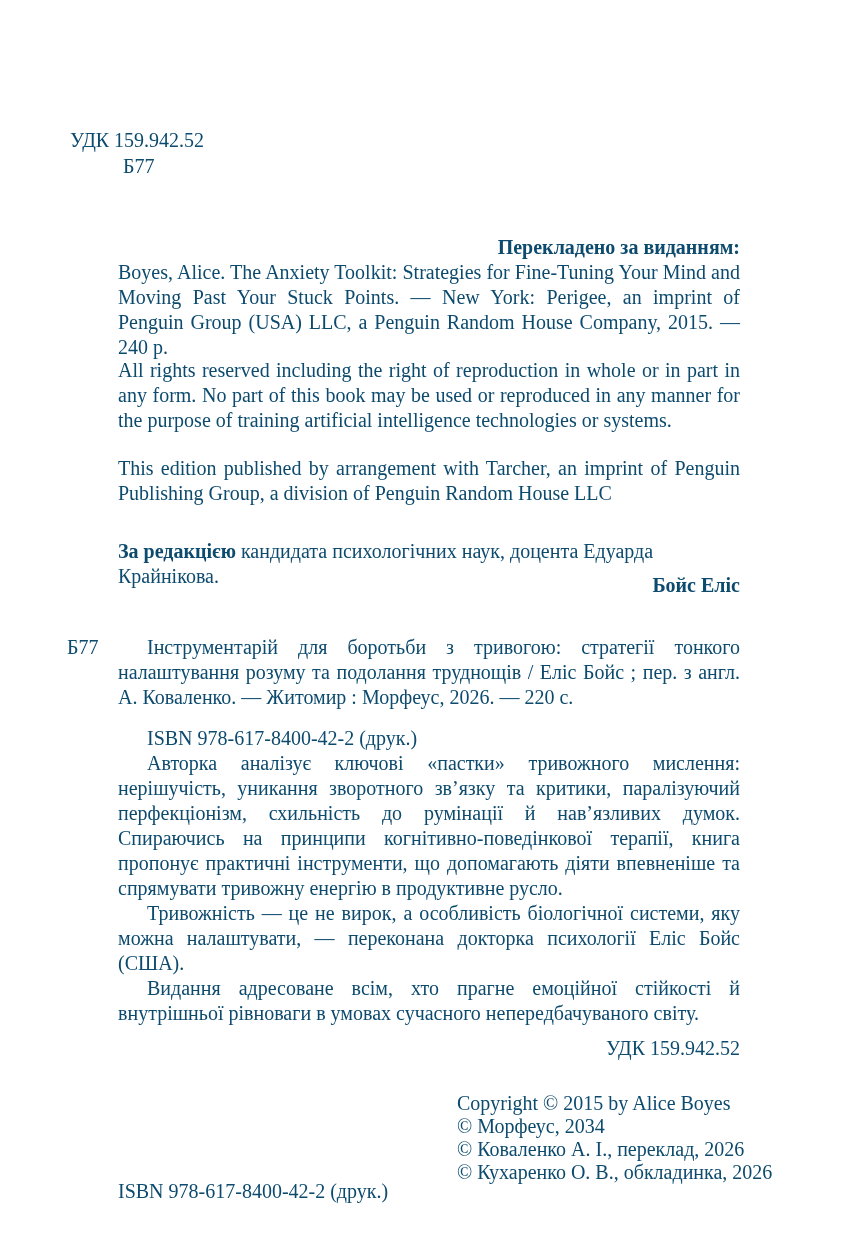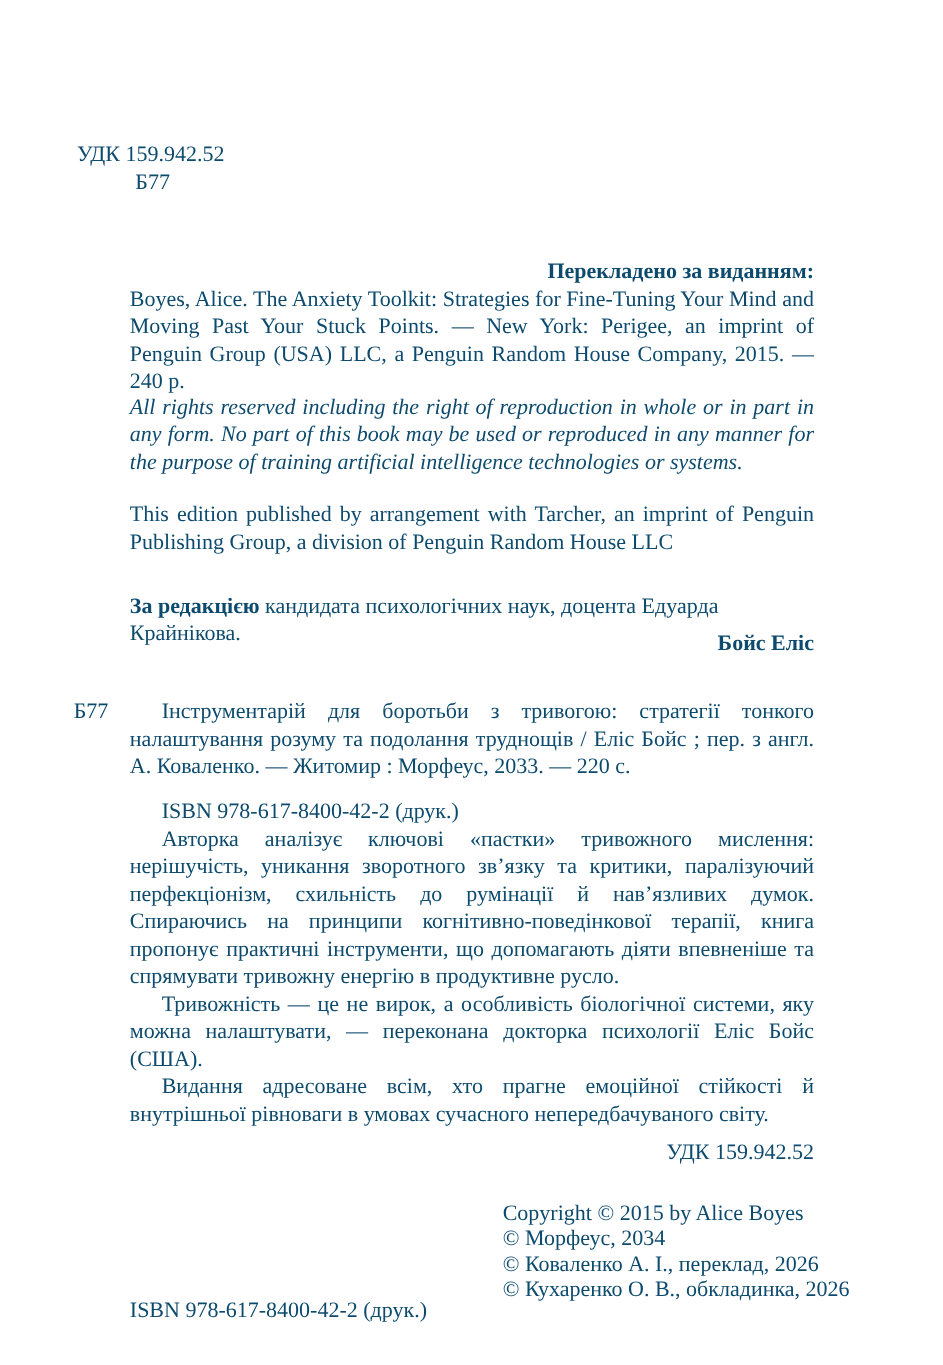--- a/index.html
+++ b/index.html
@@ -29,32 +29,32 @@
 <div class="page">
 
   <div class="abs" style="left:70px; top:88px;">УДК 159.942.52</div>
   <div class="abs" style="left:123px; top:114px;">Б77</div>
 
   <div class="abs blk" style="top:195px;">
     <p class="b">Перекладено за виданням:</p>
     <p class="just">Boyes, Alice. The Anxiety Toolkit: Strategies for Fine-Tuning Your Mind and Moving Past Your Stuck Points. — New York: Perigee, an imprint of Penguin Group (USA) LLC, a Penguin Random House Company, 2015. — 240 p.</p>
   </div>
 
-  <p class="abs blk just" style="top:318px;font-style:italic;">All rights reserved including the right of reproduction in whole or in part in any form. No part of this book may be used or reproduced in any manner for the purpose of training artificial intelligence technologies or systems.</p>
+  <p class="abs blk just" style="top:318px;">All rights reserved including the right of reproduction in whole or in part in any form. No part of this book may be used or reproduced in any manner for the purpose of training artificial intelligence technologies or systems.</p>
 
   <p class="abs blk" style="top:499px;">
     <span class="b">За редакцією</span><span> кандидата психологічних наук, доцента Едуарда Крайнікова.</span>
   </p>
 
   <p class="abs blk just" style="top:416px;">This edition published by arrangement with Tarcher, an imprint of Penguin Publishing Group, a division of Penguin Random House LLC</p>
 
   <p class="abs blk b" style="top:533px;">Бойс Еліс</p>
 
   <div class="abs" style="left:67px; top:595px;">Б77</div>
-  <p class="abs blk just ind" style="top:595px;">Інструментарій для боротьби з тривогою: стратегії тонкого налаштування розуму та подолання труднощів / Еліс Бойс ; пер. з англ. А. Коваленко. — Житомир : Морфеус, 2033. — 220 с.</p>
+  <p class="abs blk just ind" style="top:595px;">Інструментарій для боротьби з тривогою: стратегії тонкого налаштування розуму та подолання труднощів / Еліс Бойс ; пер. з англ. А. Коваленко. — Житомир : Морфеус, 2026. — 220 с.</p>
 
   <div class="abs blk" style="top:686px;">
     <p class="ind">ISBN 978-617-8400-42-2 (друк.)</p>
     <p class="just ind">Авторка аналізує ключові «пастки» тривожного мислення: нерішучість, уникання зворотного зв’язку та критики, паралізуючий перфекціонізм, схильність до румінації й нав’язливих думок. Спираючись на принципи когнітивно-поведінкової терапії, книга пропонує практичні інструменти, що допомагають діяти впевненіше та спрямувати тривожну енергію в продуктивне русло.</p>
     <p class="just ind">Тривожність — це не вирок, а особливість біологічної системи, яку можна налаштувати, — переконана докторка психології Еліс Бойс (США).</p>
     <p class="just ind">Видання адресоване всім, хто прагне емоційної стійкості й внутрішньої рівноваги в умовах сучасного непередбачуваного світу.</p>
   </div>
 
   <p class="abs blk right" style="top:996px;">УДК 159.942.52</p>
 

